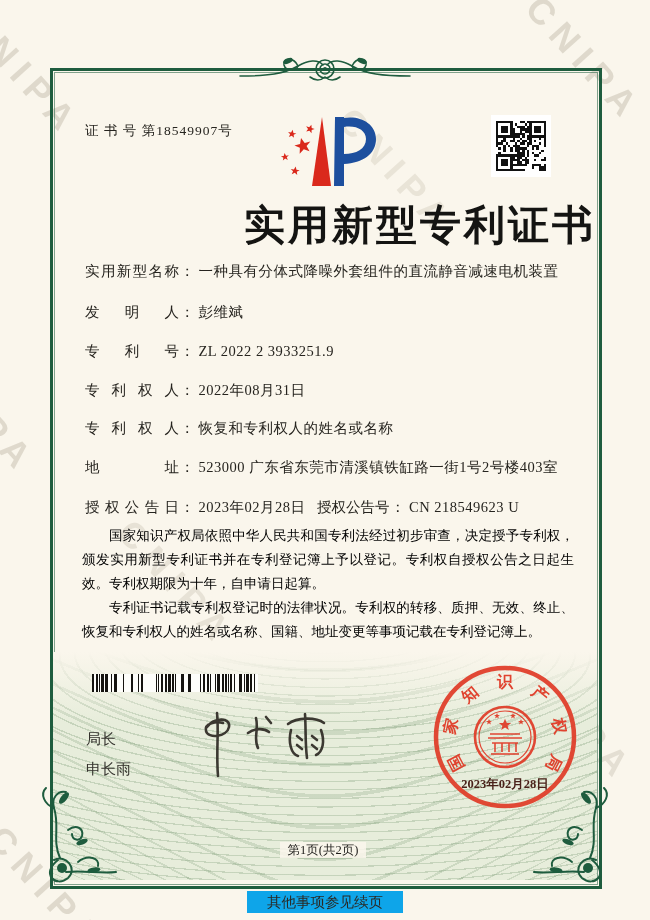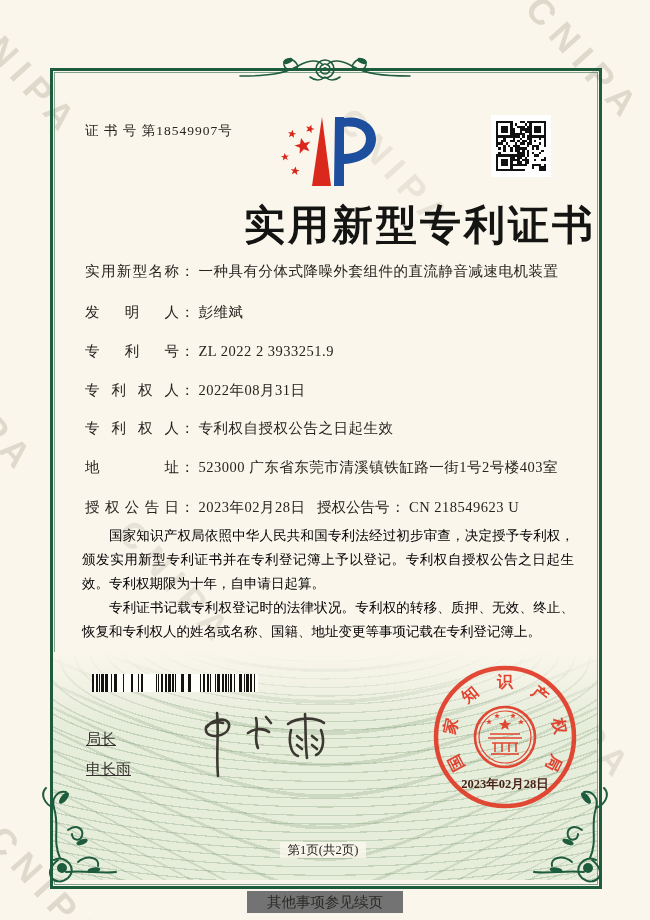--- a/index.html
+++ b/index.html
@@ -48,30 +48,30 @@
 
   .paras{position:absolute;left:82px;top:524px;width:492px;font-size:13.5px;line-height:24px;
          text-align:justify;color:#000000;}
   .paras p{margin:0;text-indent:2em;}
   .paras p + p{}
 
   .barcode{position:absolute;left:92px;top:674px;width:166px;height:18px;background:#fdfdfa;}
   .barcode svg{width:100%;height:100%;display:block;}
 
   .director{position:absolute;left:86px;top:724px;font-family:"Liberation Sans","DejaVu Sans",sans-serif;
-            font-size:15px;color:#33312C;line-height:30px;font-weight:500;text-decoration:underline;}
+            font-size:15px;color:#33312C;line-height:30px;font-weight:500;}
   .signature{position:absolute;left:192px;top:708px;width:150px;height:80px;}
 
   .seal{position:absolute;left:430px;top:662px;width:150px;height:150px;}
 
   .page-info{position:absolute;left:50px;top:842px;width:546px;text-align:center;font-size:12.5px;color:#1e1d1a;}
   .page-info span{background:rgba(250,246,236,.85);padding:1px 8px;}
 
   .note{position:absolute;left:0;top:893px;width:650px;text-align:center;font-size:14.5px;color:#2A2A26;}
-  .note span{background:#737373;padding:3px 20px;}
+  .note span{background:#0ea5e9;padding:3px 20px;}
 
   .ornament-top{position:absolute;left:238px;top:52px;width:174px;height:34px;z-index:4;}
   .corner{position:absolute;width:94px;height:102px;z-index:4;}
   .corner.bl{left:24px;top:784px;}
   .corner.br{left:532px;top:784px;transform:scaleX(-1);}
   .green-stroke{stroke:var(--frame-green);fill:none;stroke-linecap:round;}
 </style>
 </head>
 <body>
 
@@ -323,21 +323,21 @@
       <div class="row" style="top:48px">
         <span class="flabel">发明人</span><span class="colon">：</span><span class="fval">彭维斌</span>
       </div>
       <div class="row" style="top:87px">
         <span class="flabel">专利号</span><span class="colon">：</span><span class="fval">ZL 2022 2 3933251.9</span>
       </div>
       <div class="row" style="top:126px">
         <span class="flabel">专利权人</span><span class="colon">：</span><span class="fval">2022年08月31日</span>
       </div>
       <div class="row" style="top:164px">
-        <span class="flabel">专利权人</span><span class="colon">：</span><span class="fval">专利权自授权公告之日起生效</span>
+        <span class="flabel">专利权人</span><span class="colon">：</span><span class="fval">恢复和专利权人的姓名或名称</span>
       </div>
       <div class="row" style="top:203px">
         <span class="flabel">地址</span><span class="colon">：</span><span class="fval">523000 广东省东莞市清溪镇铁缸路一街1号2号楼403室</span>
       </div>
       <div class="row" style="top:243px;width:492px">
         <span class="flabel">授权公告日</span><span class="colon">：</span><span class="fval">2023年02月28日</span>
         <span class="grant-no">
           <span>授权公告号</span><span class="colon">：</span><span class="fval">CN 218549623 U</span>
         </span>
       </div>

